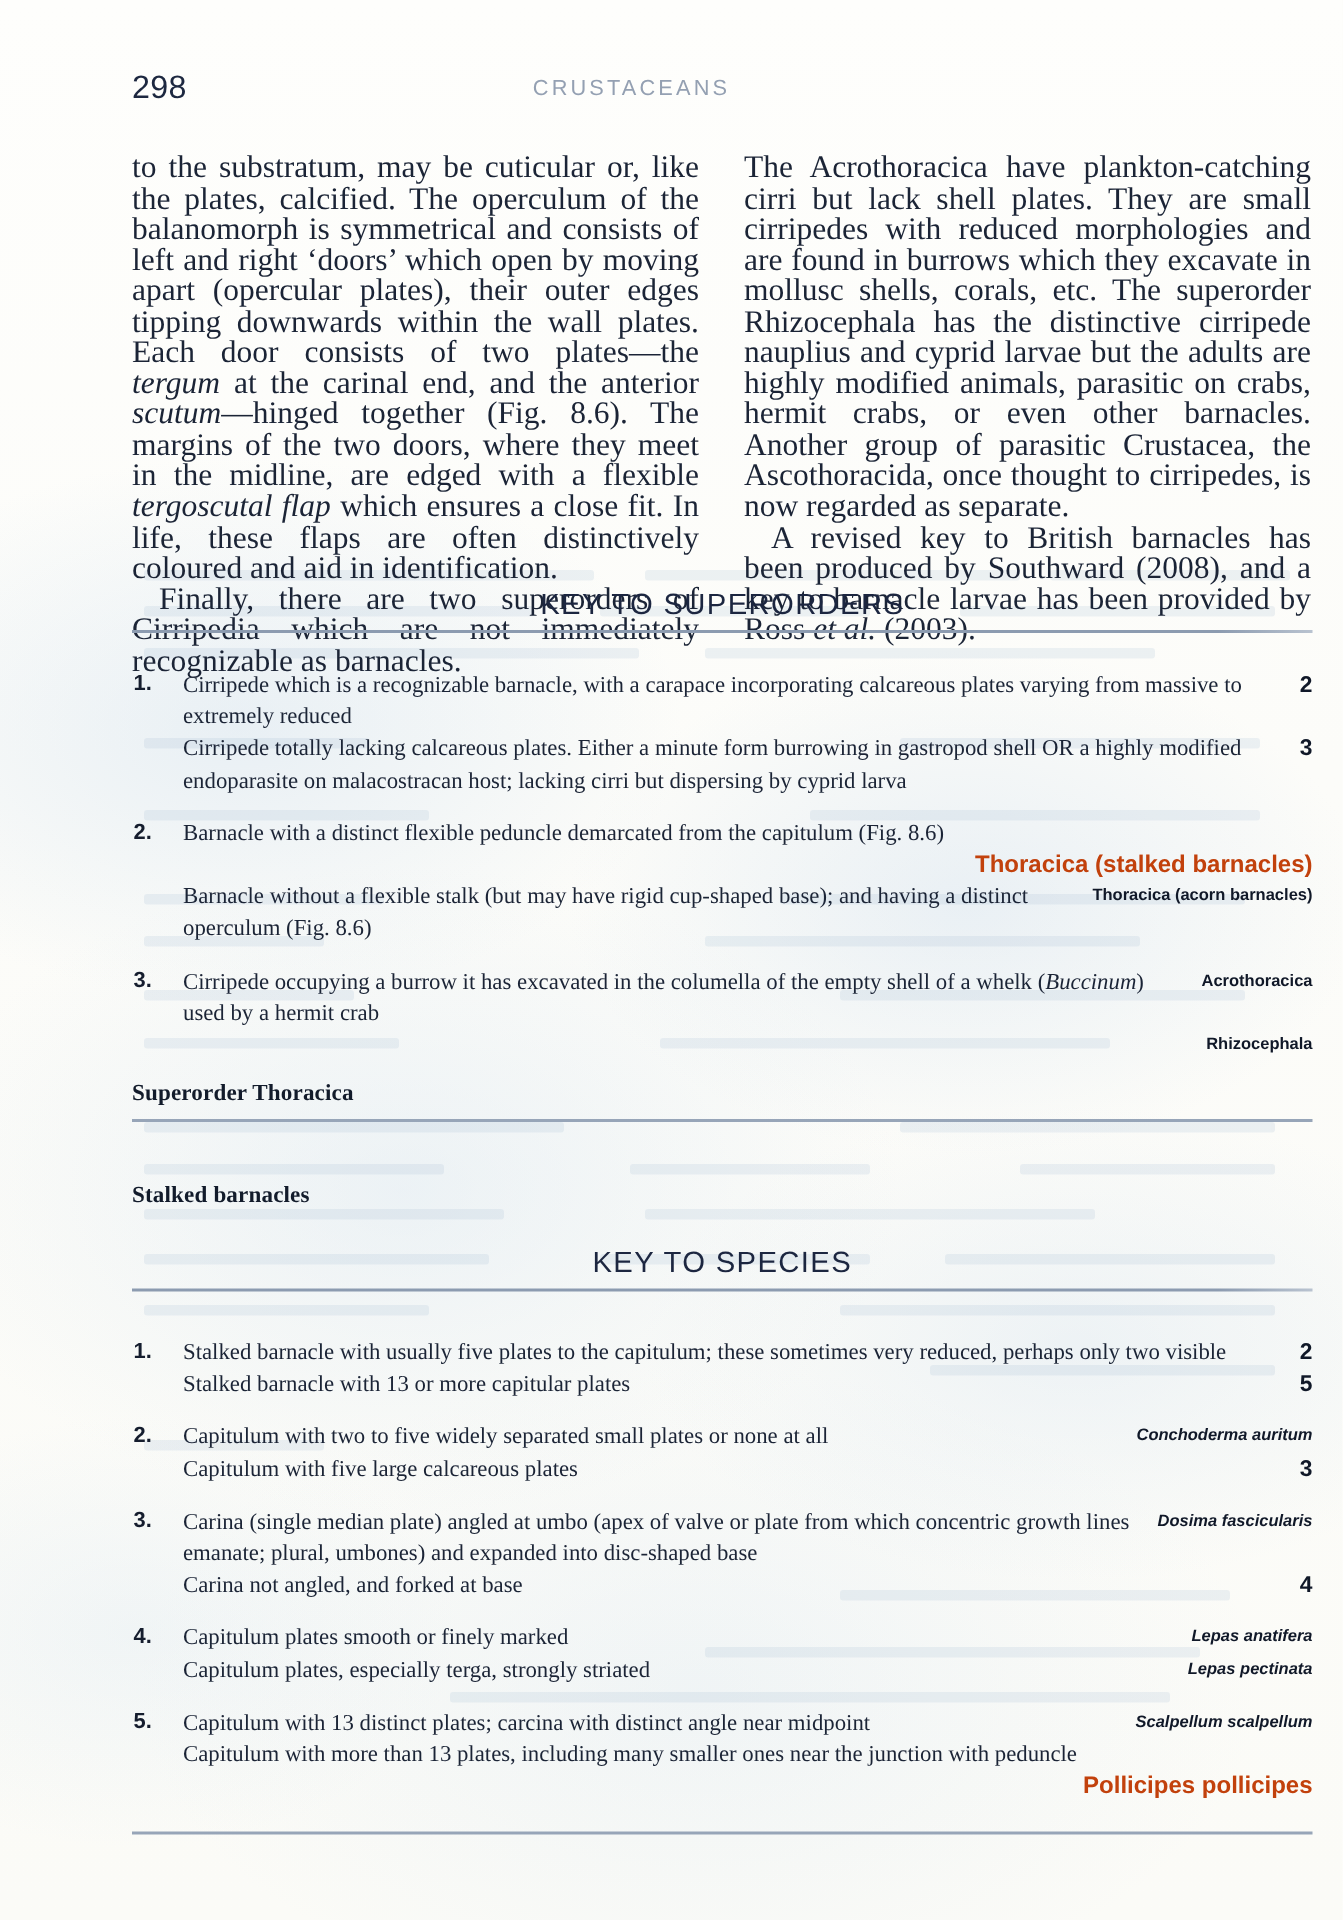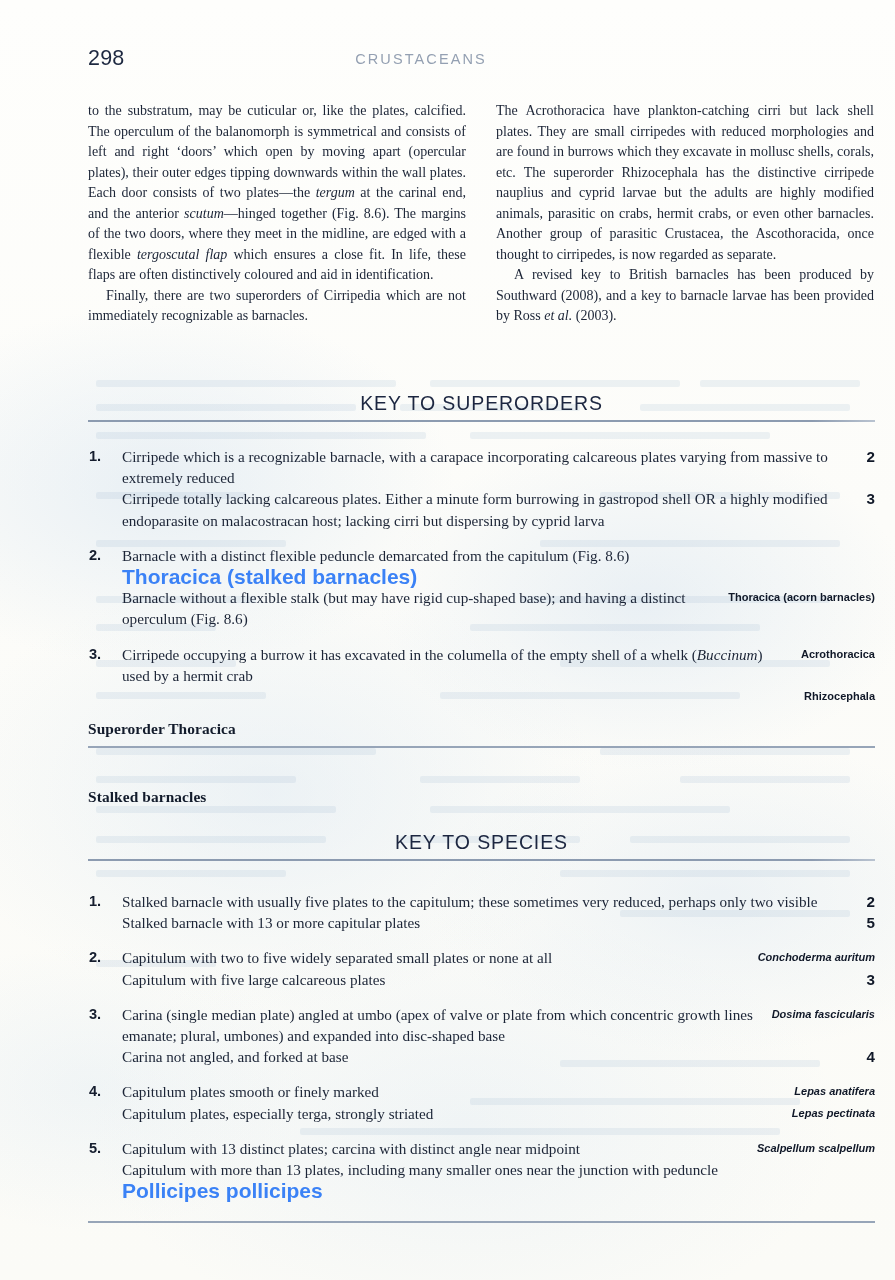--- a/index.html
+++ b/index.html
@@ -88,21 +88,21 @@
     top: 101px;
     width: 787px;
     display: flex;
     gap: 30px;
   }
   .col {
     width: 378px;
   }
   .col p {
     margin: 0;
-    font-size: 14px;
+    font-size: 21px;
     line-height: 20.55px;
     text-align: justify;
     text-justify: inter-word;
     color: #1b2436;
     hyphens: none;
   }
   .col p.indent {
     text-indent: 18px;
   }
   .col p i, .col p em { font-style: italic; }
@@ -166,25 +166,25 @@
     font-size: 11px;
     color: #101828;
     float: right;
     margin-left: 14px;
   }
   .dest.sp {
     font-style: italic;
   }
   .dest-line {
     display: block;
-    text-align: left;
-    font-family: "Liberation Sans", "DejaVu Sans", sans-serif;
-    font-weight: bold;
-    font-size: 21px;
-    color: #3b82f6;
+    text-align: right;
+    font-family: "Liberation Sans", "DejaVu Sans", sans-serif;
+    font-weight: bold;
+    font-size: 16px;
+    color: #c2410c;
   }
   .dest-line.sp { }
   .numdest {
     float: right;
     font-family: "Liberation Sans", "DejaVu Sans", sans-serif;
     font-weight: bold;
     font-size: 15.2px;
     color: #101828;
     margin-left: 14px;
   }

